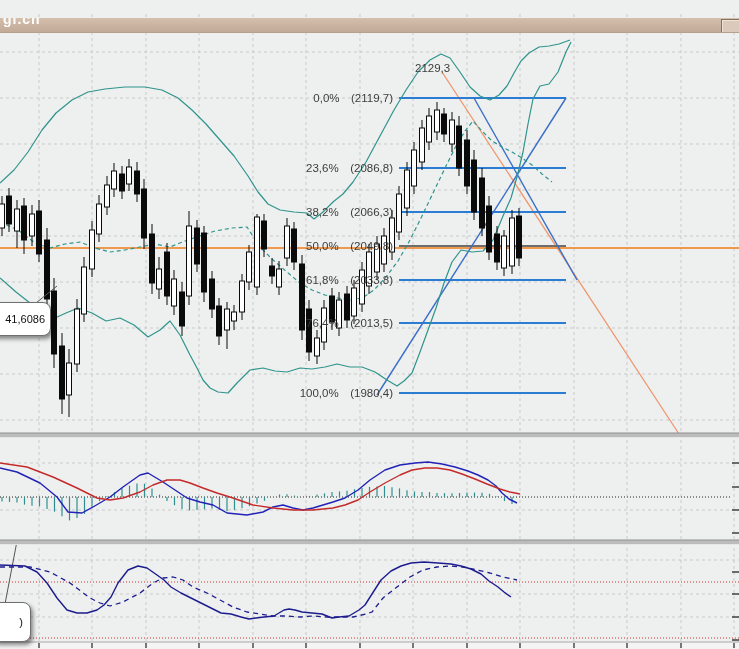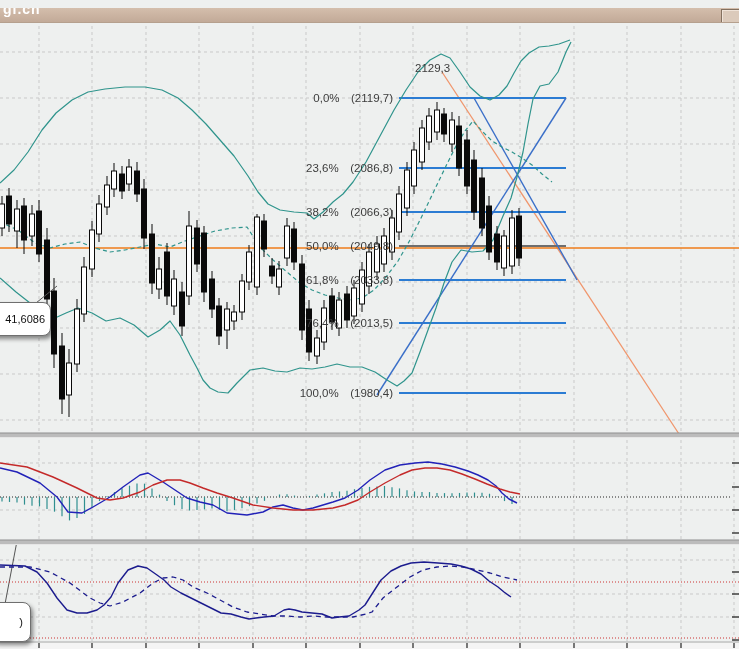--- a/index.html
+++ b/index.html
@@ -1,21 +1,21 @@
 <!DOCTYPE html>
 <html><head>
 <meta charset="utf-8">
 <style>
   html,body{margin:0;padding:0;background:#eef0ef;}
   body{width:739px;height:649px;overflow:hidden;position:relative;
        font-family:"Liberation Sans",sans-serif;}
   .app{position:absolute;inset:0;}
   svg{position:absolute;left:0;top:0;}
   svg text{font-family:"Liberation Sans",sans-serif;}
-  .titlebar{position:absolute;top:8px;left:0;right:0;height:14px;
+  .titlebar{position:absolute;top:18px;left:0;right:0;height:14px;
     background:linear-gradient(#d4beac,#c2aa98);border-bottom:1px solid #b5a08e;
     overflow:hidden;z-index:5;text-decoration:underline;}
   .title-frag{position:absolute;top:-7px;left:3px;color:#fff;
     font:bold 14px "Liberation Sans",sans-serif;letter-spacing:1px;}
   .win-btn{position:absolute;right:-3px;top:1px;width:19px;height:12px;
     background:#dbcabb;border:1px solid #83705f;
     box-shadow:inset 1px 1px 0 #efe3d8;}
   .callout{position:absolute;background:#fff;border:1px solid #6f6f6f;
     border-radius:8px;box-shadow:2px 3px 4px rgba(0,0,0,.45);
     display:flex;align-items:center;justify-content:flex-end;

